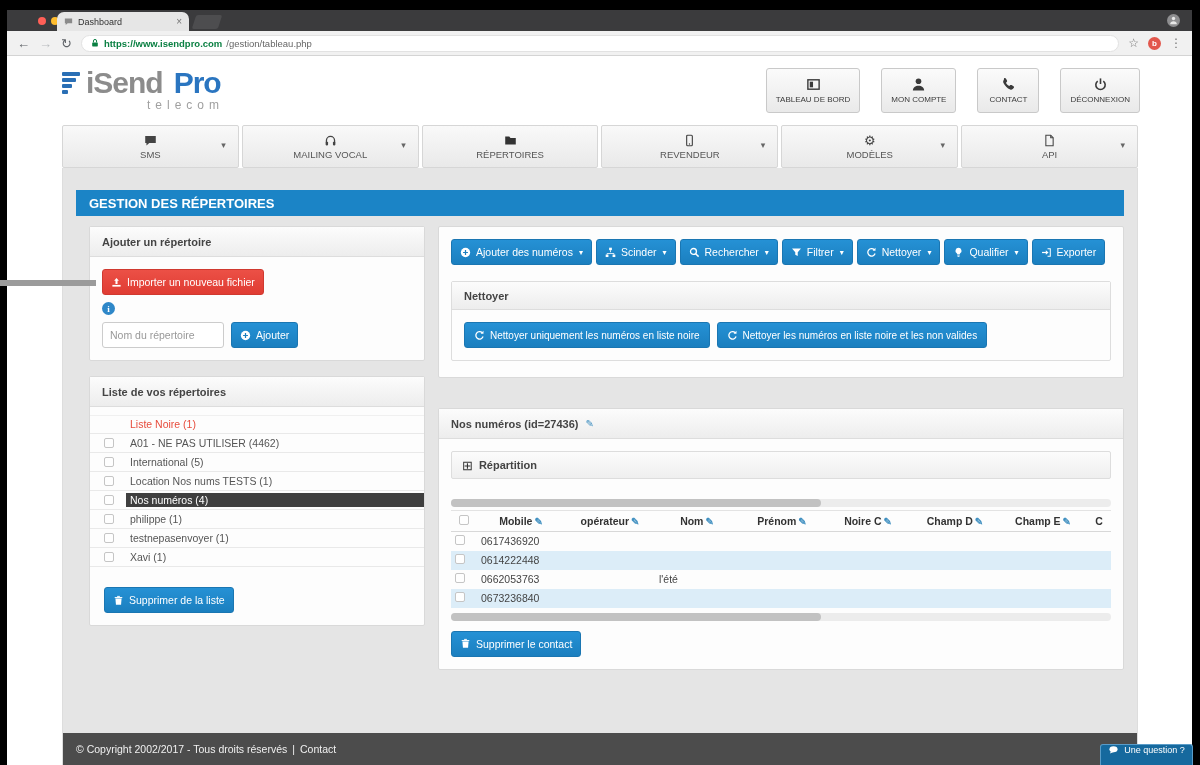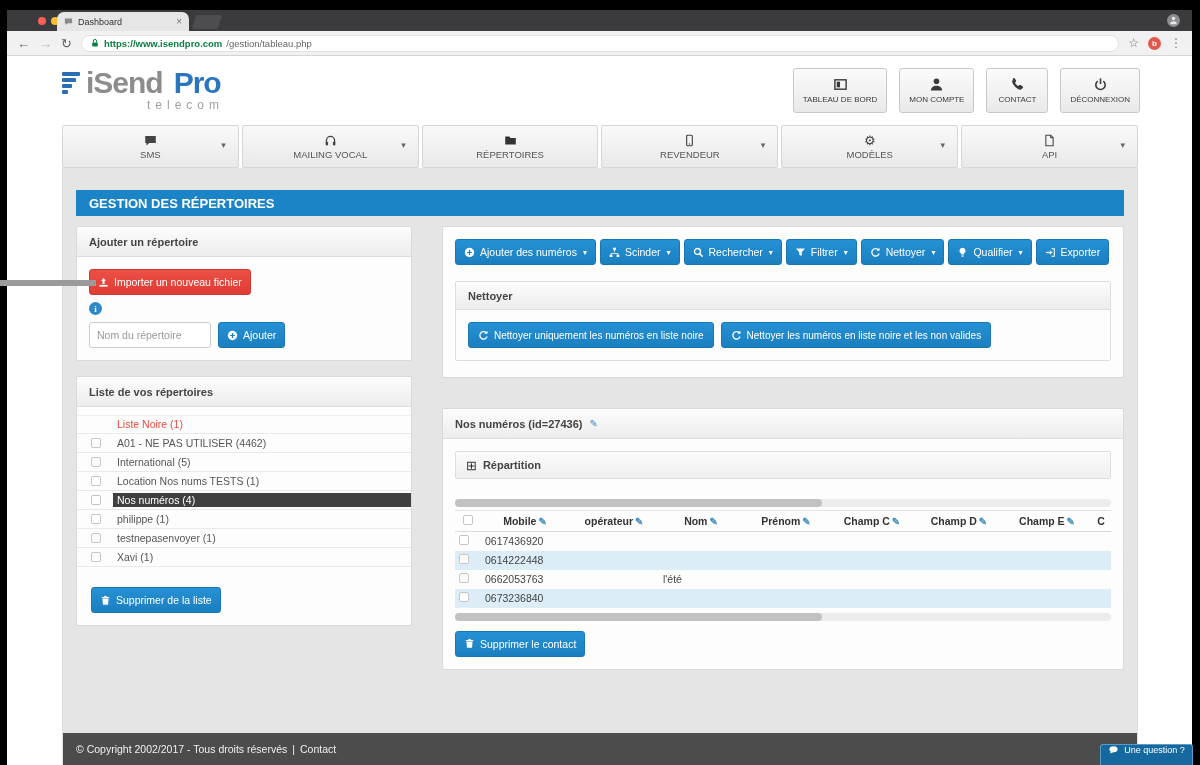--- a/index.html
+++ b/index.html
@@ -35,35 +35,35 @@
   .site-header { position:relative; height:69px; }
   .logo { position:absolute; left:55px; top:10px; }
   .logo-row { display:flex; align-items:center; gap:4px; }
   .logo-bars { display:flex; flex-direction:column; gap:2px; margin-right:2px; }
   .logo-bars div { height:4px; background:#2a6fb5; border-radius:1px; }
   .lb1{width:18px;} .lb2{width:14px;} .lb3{width:10px;} .lb4{width:6px;}
   .logo-isend { font-size:30px; font-weight:bold; color:#8c8c8c; letter-spacing:-1px; }
   .logo-pro { font-size:30px; font-weight:bold; color:#2a75c0; margin-left:7px; letter-spacing:-1px; }
   .logo-telecom { font-size:12px; color:#a0a0a0; letter-spacing:5px; margin-left:85px; margin-top:-2px; }
 
-  .hdr-buttons { position:absolute; right:52px; top:12px; display:flex; gap:12px; }
+  .hdr-buttons { position:absolute; right:52px; top:12px; display:flex; gap:21px; }
   .hdr-btn { min-width:62px; height:45px; background:linear-gradient(#fbfbfb,#e9e9e9); border:1px solid #c9c9c9; border-radius:3px; display:flex; flex-direction:column; align-items:center; justify-content:center; gap:3px; padding:0 9px; color:#3a3a3a; }
   .hdr-btn .lab { font-size:8px; color:#3a3a3a; white-space:nowrap; }
 
   .nav-tabs { position:absolute; left:55px; top:69px; width:1076px; height:43px; display:flex; gap:3px; }
   .ntab { flex:1; background:linear-gradient(#f9f9f9,#e9e9e9); border:1px solid #d6d6d6; border-radius:2px; position:relative; display:flex; flex-direction:column; align-items:center; justify-content:center; gap:2px; color:#4a4a4a; }
   .ntab .lab { font-size:9.5px; color:#555; }
   .ntab .caret { position:absolute; right:12px; top:14px; font-size:9px; color:#666; }
 
   .wrapper { position:absolute; left:55px; top:112px; width:1076px; height:597px; background:#e5e5e5; border-left:1px solid #ddd; border-right:1px solid #ddd; }
 
   .title-bar { margin:22px 13px 0 13px; height:26px; background:#1b84c6; display:flex; align-items:center; padding-left:13px; }
   .title-bar span { color:#fff; font-size:13px; font-weight:bold; }
 
-  .columns { display:flex; padding:10px 13px 0 13px; gap:30px; align-items:flex-start; }
+  .columns { display:flex; padding:10px 13px 0 26px; gap:13px; align-items:flex-start; }
   .left-col { width:336px; flex:none; }
   .right-col { flex:1; }
 
   .panel { background:#fdfdfd; border:1px solid #d9d9d9; border-radius:2px; }
   .phead { height:30px; background:linear-gradient(#fcfcfc,#ededed); border-bottom:1px solid #ddd; display:flex; align-items:center; padding:0 12px; gap:5px; }
   .phead .pt { font-size:11px; font-weight:bold; color:#444; }
   .pbody { padding:12px; }
 
   .btn { display:inline-flex; align-items:center; gap:5px; height:26px; padding:0 8px; border-radius:3px; font-size:10.5px; color:#fff; white-space:nowrap; cursor:pointer; border:1px solid transparent; }
   .btn .caret { font-size:8px; margin-left:1px; }
@@ -509,21 +509,21 @@
                       <col style="width:88px">
                       <col>
                   </colgroup>
                   <thead>
                     <tr>
                       <th><span class="cb" style="display:inline-block;"></span></th>
                       <th><span>Mobile</span><span class="pencil">✎</span></th>
                       <th><span>opérateur</span><span class="pencil">✎</span></th>
                       <th><span>Nom</span><span class="pencil">✎</span></th>
                       <th><span>Prénom</span><span class="pencil">✎</span></th>
-                      <th><span>Champ C</span><span class="pencil">✎</span></th>
+                      <th><span>Noire C</span><span class="pencil">✎</span></th>
                       <th><span>Champ D</span><span class="pencil">✎</span></th>
                       <th><span>Champ E</span><span class="pencil">✎</span></th>
                       <th><span>C</span></th>
                     </tr>
                   </thead>
                   <tbody>
                     <tr>
                       <td><span class="cb" style="display:inline-block;"></span></td>
                       <td>0617436920</td>
                       <td></td>

